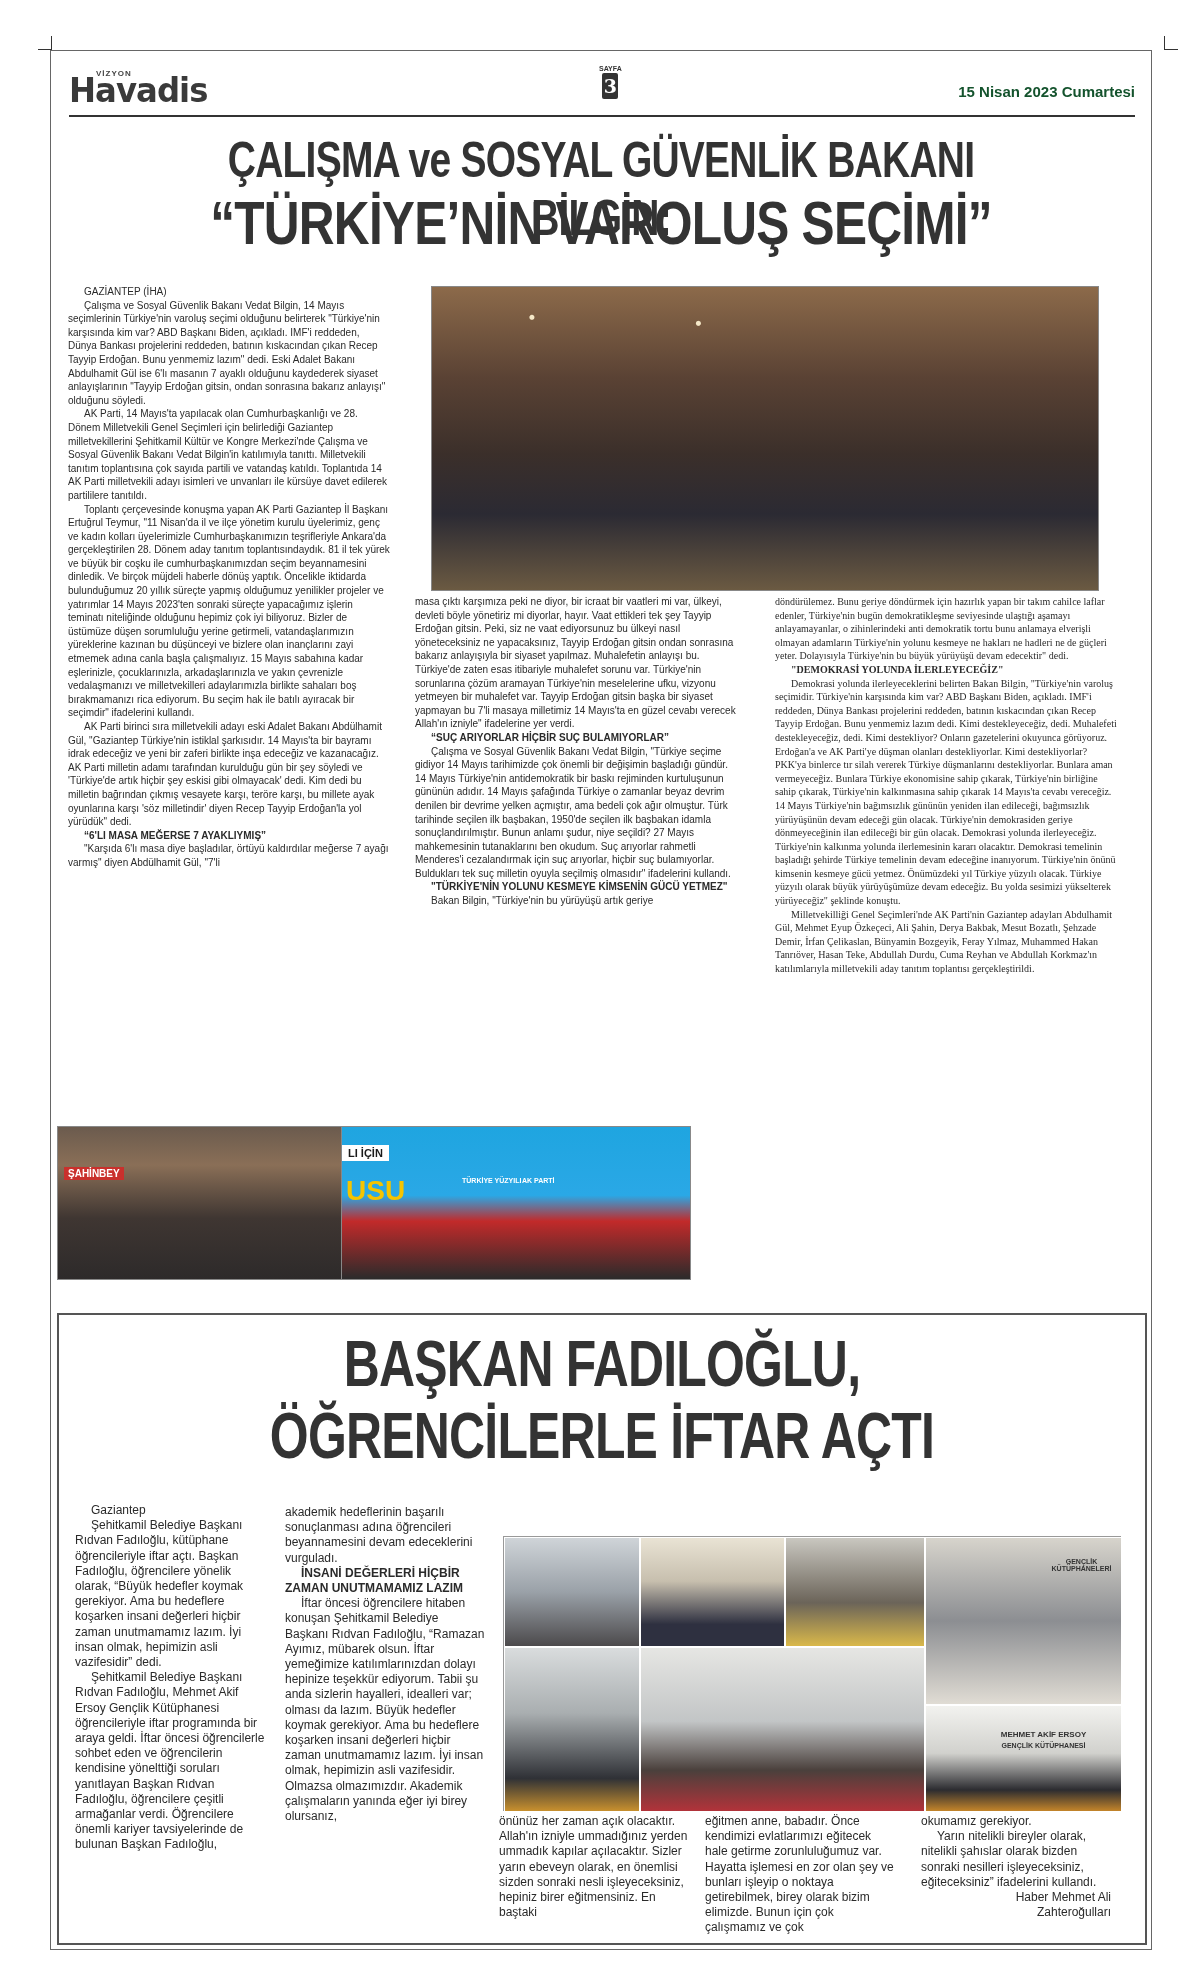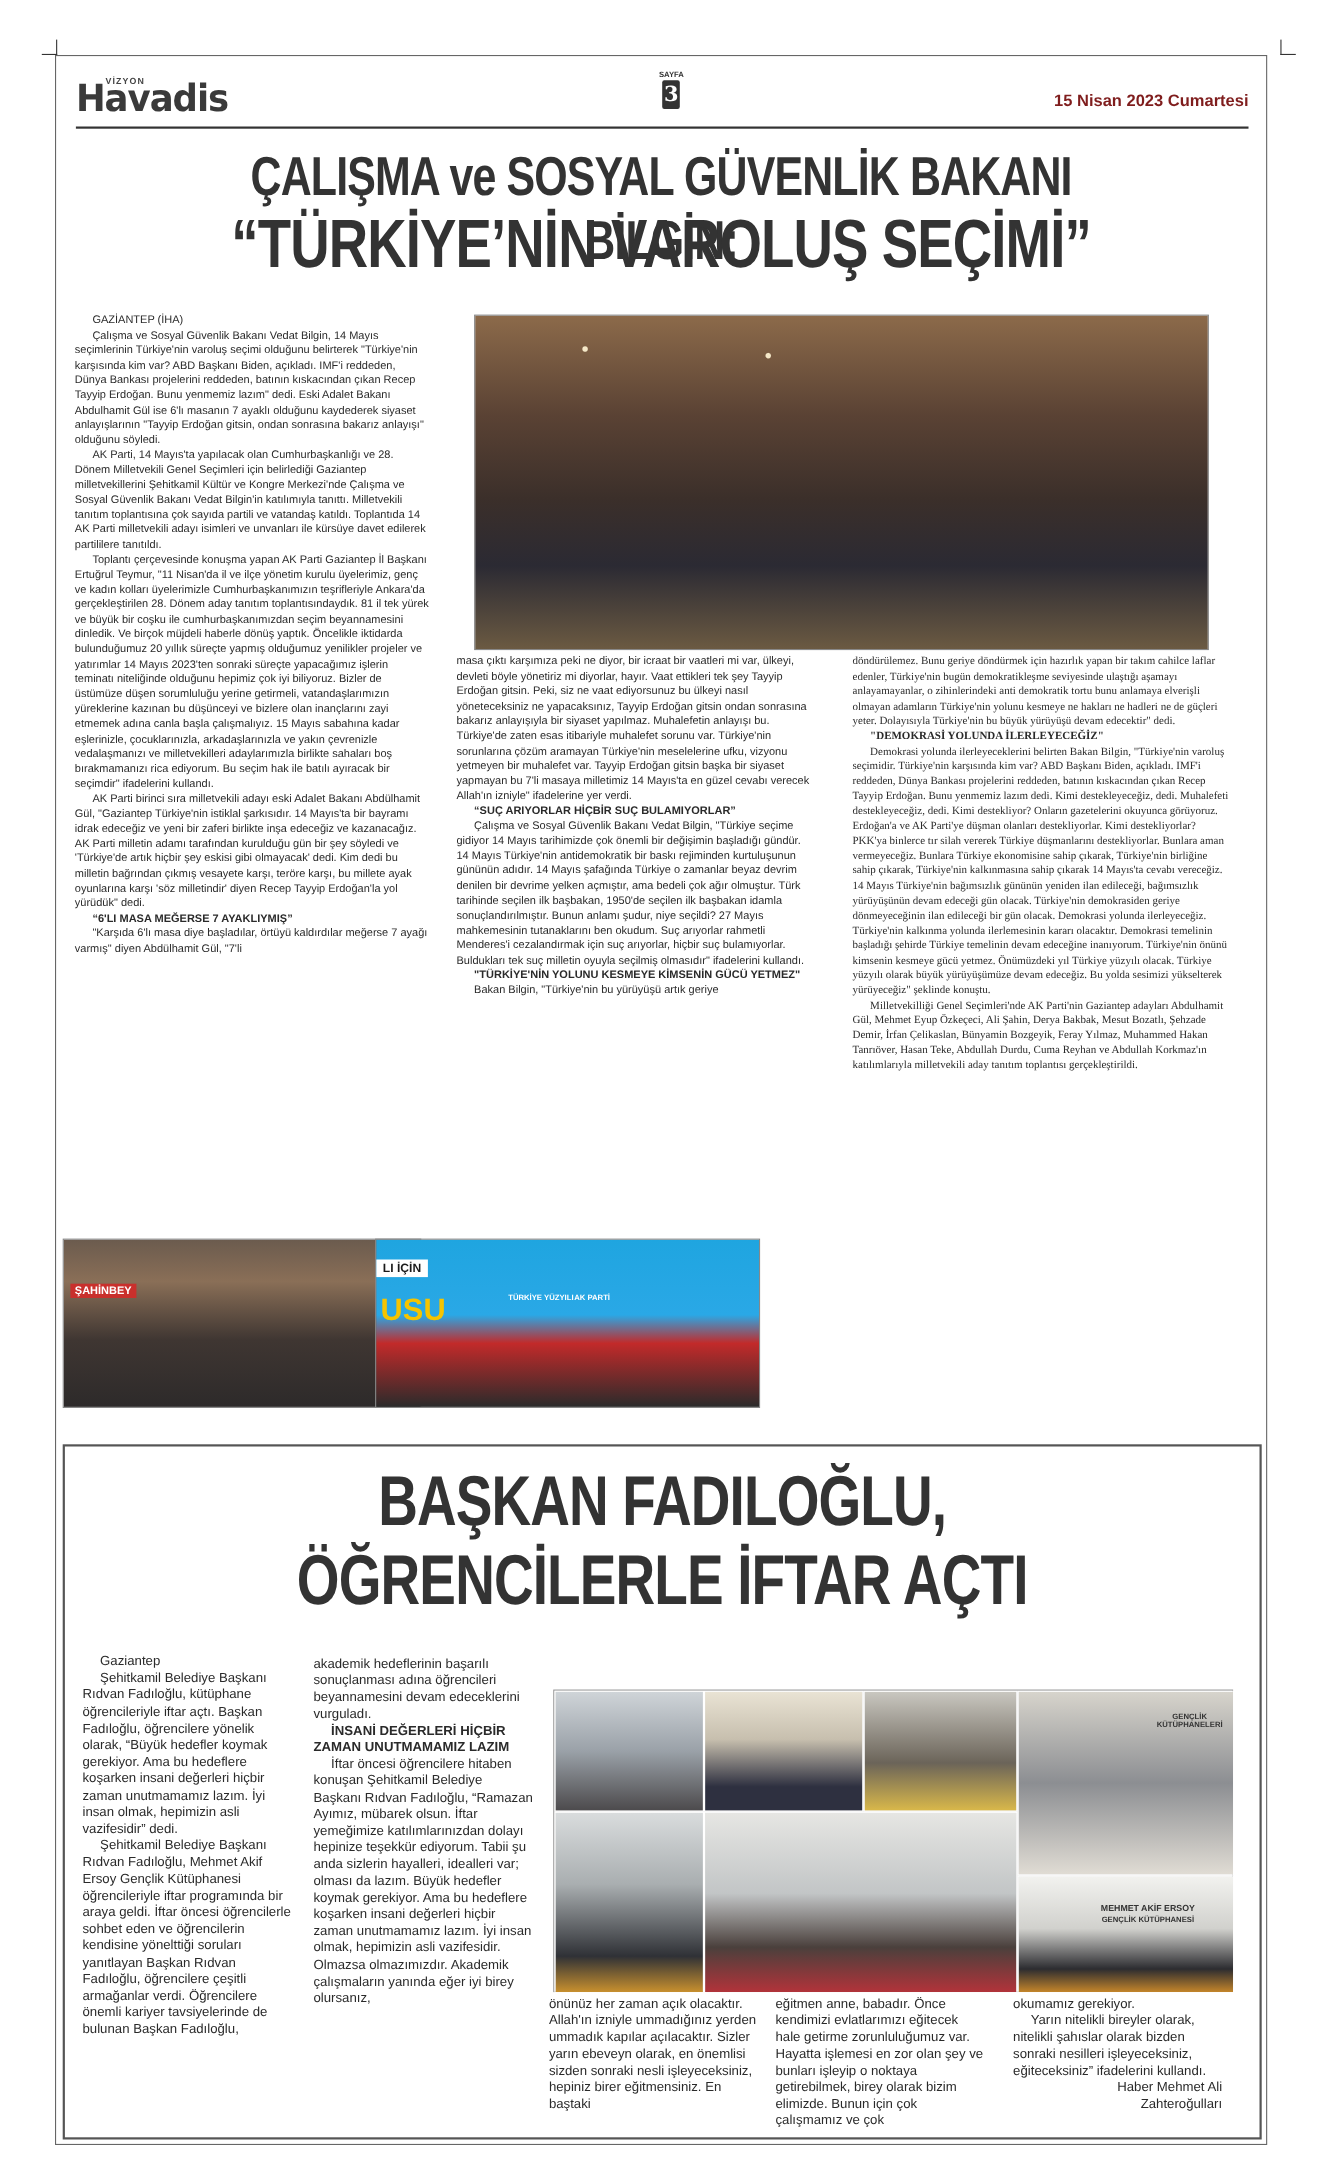--- a/index.html
+++ b/index.html
@@ -13,21 +13,21 @@
   .page { position: absolute; left: 50px; top: 50px; width: 1102px; height: 1900px; border: 1px solid #666; }
 
   
   .masthead { position: absolute; left: 18px; top: 10px; width: 1066px; height: 56px; border-bottom: 2px solid #333; }
   .logo { position: absolute; left: 0; top: 8px; }
   .logo-small { position: absolute; left: 27px; top: 0; font-size: 8px; font-weight: bold; letter-spacing: 1px; color: #444; }
   .logo-main { font-family: "DejaVu Sans", sans-serif; font-size: 34px; font-weight: bold; color: #3a3a3a; letter-spacing: -1px; line-height: 42px; transform: scaleX(0.95); transform-origin: left; display: inline-block; }
   .pagebox { position: absolute; left: 530px; top: 4px; text-align: center; }
   .pagebox .lbl { font-size: 7px; font-weight: bold; color: #333; }
   .pagebox .num { display: block; width: 16px; height: 26px; margin: 1px auto 0; background: #333; color: #fff; font-family: "DejaVu Serif", serif; font-weight: bold; font-size: 19px; line-height: 26px; border-radius: 2px; }
-  .dateline { position: absolute; right: 0; top: 22px; font-size: 15px; font-weight: bold; color: #7f1d1d; }
+  .dateline { position: absolute; right: 0; top: 22px; font-size: 15px; font-weight: bold; color: #14532d; }
 
   
   .headline { position: absolute; left: 0; width: 1100px; text-align: center; font-family: "Liberation Sans", sans-serif; font-weight: bold; color: #333; letter-spacing: -1px; }
   .h1a { top: 80px; font-size: 50px; transform: scaleX(0.78); }
   .h1b { top: 136px; font-size: 62px; transform: scaleX(0.80); }
 
   
   .col { position: absolute; font-size: 10px; line-height: 13.6px; text-align: left; color: #2a2a2a; }
   .col p { text-indent: 16px; }
   .col p.sub { font-weight: bold; text-indent: 16px; }

